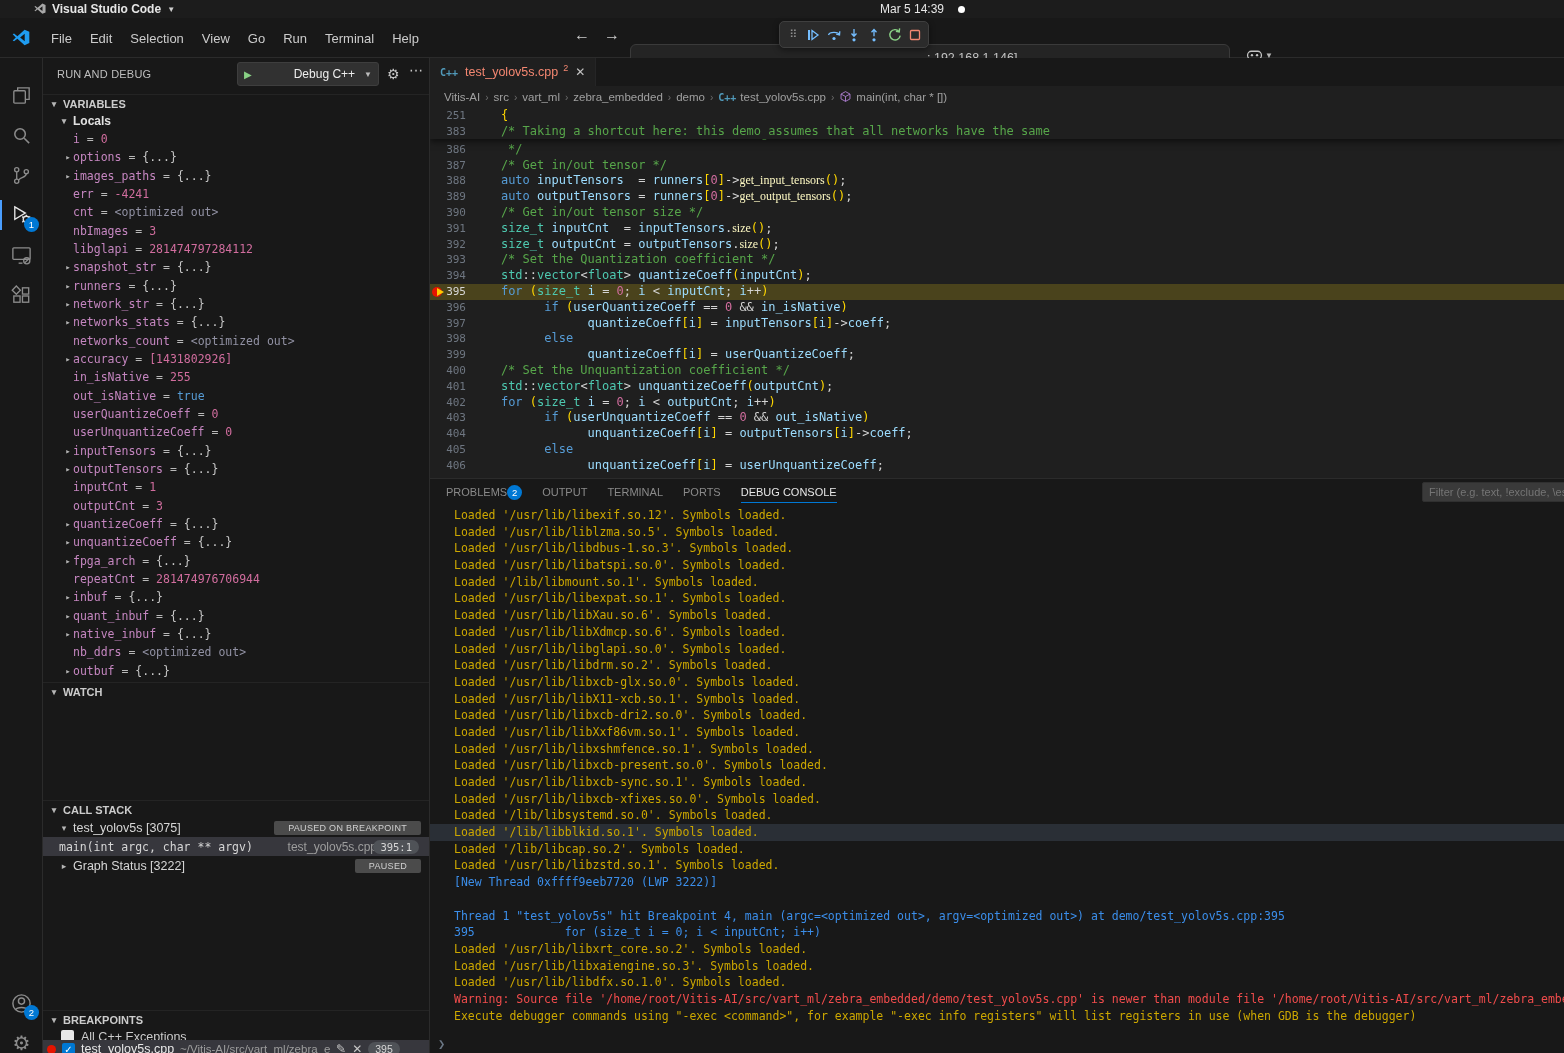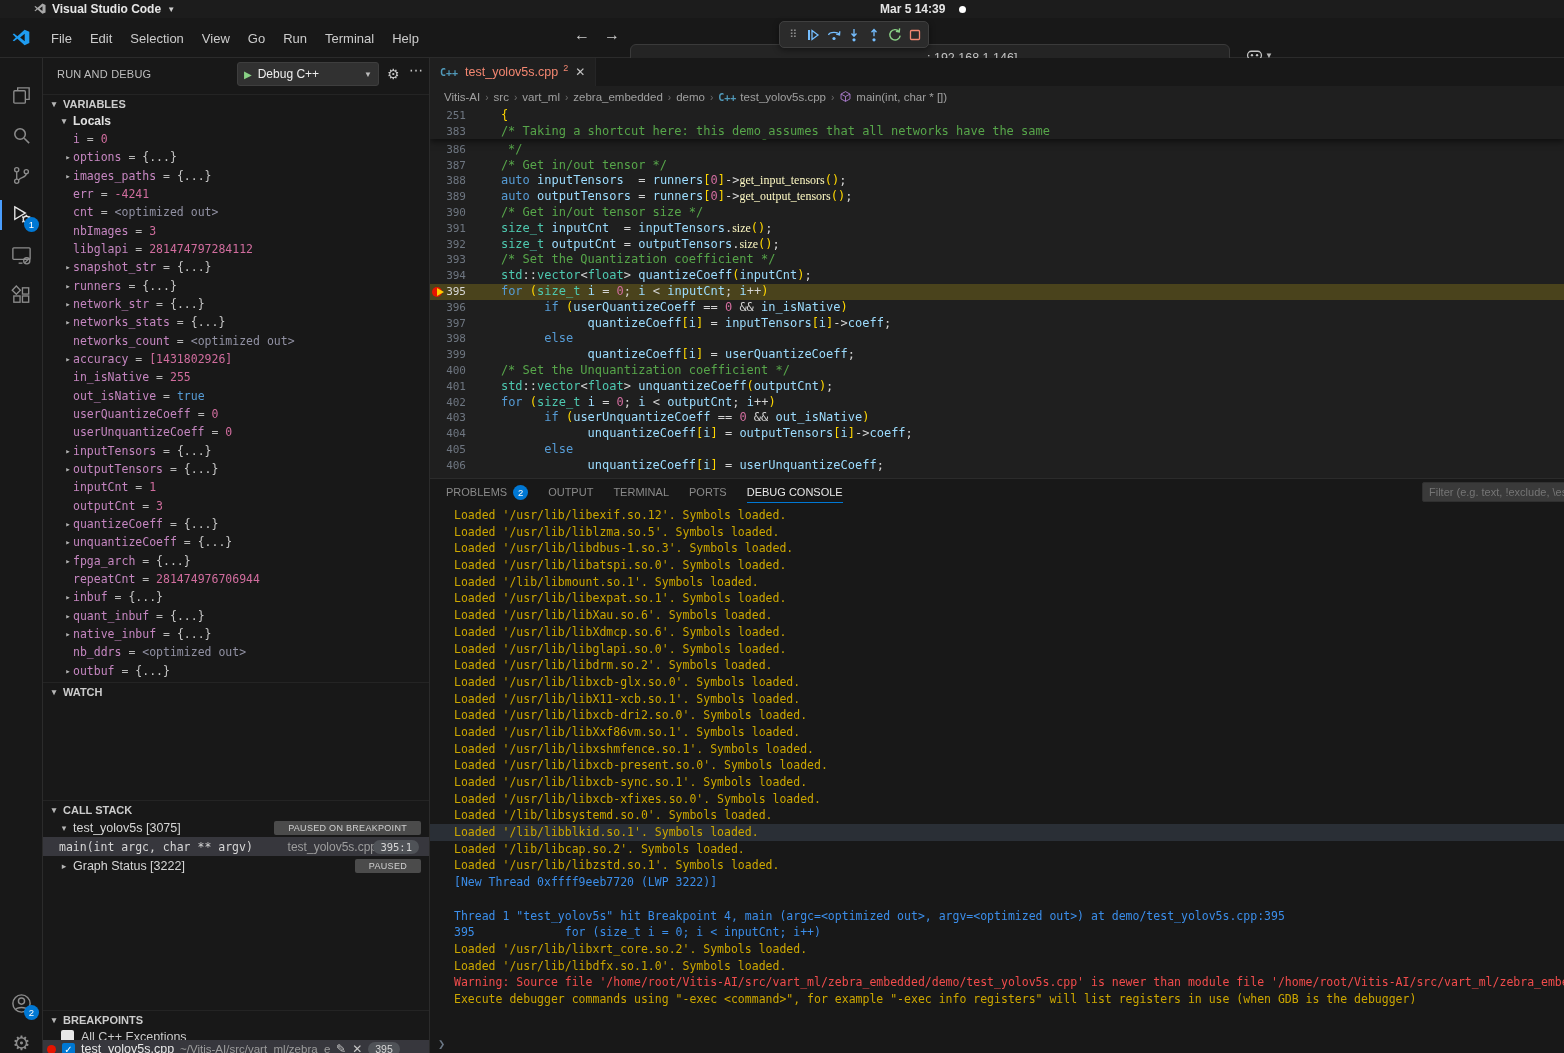--- a/index.html
+++ b/index.html
@@ -5,21 +5,21 @@
   * { margin:0; padding:0; box-sizing:border-box; }
   html,body { width:1564px; height:1053px; overflow:hidden; background:#1f1f1f;
               font-family:"Liberation Sans", sans-serif; }
   .root { position:relative; width:1564px; height:1053px; background:#1f1f1f; }
 
   
   .topbar { position:absolute; left:0; top:0; width:1564px; height:18px; background:#1c1c1c;
             color:#e6e6e6; font-size:12px; display:flex; align-items:center; }
   .topbar .appmenu { position:absolute; left:34px; display:flex; align-items:center; gap:6px; font-weight:bold; }
   .topbar .appmenu .chev { font-size:8px; color:#cfcfcf; }
-  .topbar .clock { position:absolute; left:880px; font-weight:bold; display:flex; align-items:center; gap:14px;justify-content:center; }
+  .topbar .clock { position:absolute; left:880px; font-weight:normal; display:flex; align-items:center; gap:14px;justify-content:center; }
   .topbar .rec-dot { width:7px; height:7px; border-radius:50%; background:#ffffff; display:inline-block; }
 
   
   .titlebar { position:absolute; left:0; top:18px; width:1564px; height:40px; background:#181818;
               border-bottom:1px solid #2b2b2b; }
   .vslogo { position:absolute; left:12px; top:11px; width:18px; height:18px; }
   .menubar { position:absolute; left:42px; top:0; height:40px; display:flex; align-items:center; }
   .menu-item { color:#cccccc; font-size:13px; padding:4px 9px; border-radius:4px; cursor:default; }
   .nav-arrows { position:absolute; left:574px; top:8px; color:#cccccc; font-size:16px; display:flex; gap:14px; }
   .cmd-center { position:absolute; left:630px; top:26px; width:600px; height:27px; background:#242424;
@@ -52,21 +52,21 @@
 
   
   .sidebar { position:absolute; left:43px; top:58px; width:387px; height:995px; background:#181818;
              border-right:1px solid #2b2b2b; color:#cccccc; overflow:hidden; }
   .side-top { position:absolute; left:0; top:0; width:100%; height:34px; }
   .side-title { position:absolute; left:14px; top:10px; font-size:11px; color:#bfbfbf; letter-spacing:.2px; }
   .cfg-select { position:absolute; left:194px; top:4px; width:142px; height:24px; background:#313131;
                 border:1px solid #3e3e3e; border-radius:3px; display:flex; align-items:center;
                 font-size:12px; color:#eeeeee; padding:0 6px; gap:6px; }
   .cfg-select .play { color:#89d185; font-size:10px; }
-  .cfg-select .lbl { flex:1; }
+  .cfg-select .lbl { flex:1;margin-left:36px; }
   .cfg-select .chev { font-size:8px; color:#bbbbbb; }
   .side-gear { position:absolute; left:344px; top:8px; font-size:14px; color:#c5c5c5; }
   .side-dots { position:absolute; left:366px; top:4px; font-size:14px; color:#c5c5c5; }
 
   .section-hdr { position:absolute; left:0; width:100%; height:18px; display:flex; align-items:center;
                  gap:4px; padding-left:6px; font-size:11px; font-weight:bold; color:#cccccc;
                  border-top:1px solid #242424; background:#181818; }
   .tw { display:inline-block; width:10px; color:#b5b5b5; font-size:9px; text-align:center; }
 
   .scope-row { position:absolute; left:0; top:54px; width:100%; height:18px; display:flex; align-items:center;
@@ -134,21 +134,21 @@
   .sticky .code-line { height:15.5px; }
   .tk-c { color:#57a64a; } .tk-k { color:#569cd6; } .tk-t { color:#4ec9b0; }
   .tk-i { color:#9cdcfe; } .tk-f { color:#fef9c3;font-family:Liberation Serif, serif; } .tk-n { color:#d16d9e; }
   .tk-o { color:#d4d4d4; } .tk-p { color:#d4d4d4; } .tk-b { color:#ffd700; }
 
   
   .panel { position:absolute; left:430px; top:478px; width:1134px; height:575px; background:#181818;
            border-top:1px solid #2b2b2b; }
   .panel-tabs { position:absolute; left:0; top:0; height:26px; display:flex; align-items:center;
                 padding-left:16px; gap:20px; }
-  .ptab { color:#8a8a8a; font-size:11px; height:26px; display:flex; align-items:center; gap:6px; position:relative; }
+  .ptab { color:#8a8a8a; font-size:11px; height:26px; display:flex; align-items:center; position:relative; }
   .ptab.active { color:#e7e7e7; }
   .ptab.active::after { content:""; position:absolute; left:0; right:0; bottom:2px; height:1.5px; background:#0078d4; }
   .ptab .pbadge { min-width:15px; height:15px; border-radius:8px; background:#0078d4; color:#fff; font-size:9.5px;
                   display:flex; align-items:center; justify-content:center; padding:0 3px; }
   .panel-filter { position:absolute; left:992px; top:3px; width:220px; height:20px; background:#3a3a3a;
                   border:1px solid #303030; border-radius:2px; color:#8f8f8f; font-size:11px; padding:0 6px;
                   font-family:"Liberation Sans",sans-serif; }
   .console { position:absolute; left:0; top:28px; width:100%; height:530px; overflow:hidden;
              font-family:"DejaVu Sans Mono", monospace; font-size:11.5px; }
   .con-line { height:16.7px; line-height:16.7px; padding-left:24px; white-space:pre; }
@@ -524,20 +524,21 @@
         <div class="con-line c-warn">Loaded '/usr/lib/libxcb-xfixes.so.0'. Symbols loaded.</div>
         <div class="con-line c-warn">Loaded '/lib/libsystemd.so.0'. Symbols loaded.</div>
         <div class="con-line c-warn hl">Loaded '/lib/libblkid.so.1'. Symbols loaded.</div>
         <div class="con-line c-warn">Loaded '/lib/libcap.so.2'. Symbols loaded.</div>
         <div class="con-line c-warn">Loaded '/usr/lib/libzstd.so.1'. Symbols loaded.</div>
         <div class="con-line c-info">[New Thread 0xffff9eeb7720 (LWP 3222)]</div>
         <div class="con-line c-log"></div>
         <div class="con-line c-info">Thread 1 "test_yolov5s" hit Breakpoint 4, main (argc=&lt;optimized out&gt;, argv=&lt;optimized out&gt;) at demo/test_yolov5s.cpp:395</div>
         <div class="con-line c-info">395             for (size_t i = 0; i &lt; inputCnt; i++)</div>
         <div class="con-line c-warn">Loaded '/usr/lib/libxrt_core.so.2'. Symbols loaded.</div>
+        <div class="con-line c-warn">Loaded '/usr/lib/libxaiengine.so.3'. Symbols loaded.</div>
         <div class="con-line c-warn">Loaded '/usr/lib/libdfx.so.1.0'. Symbols loaded.</div>
         <div class="con-line c-err">Warning: Source file '/home/root/Vitis-AI/src/vart_ml/zebra_embedded/demo/test_yolov5s.cpp' is newer than module file '/home/root/Vitis-AI/src/vart_ml/zebra_embedded/demo/test_yolov5s'.</div>
         <div class="con-line c-warn">Execute debugger commands using "-exec &lt;command&gt;", for example "-exec info registers" will list registers in use (when GDB is the debugger)</div>
       </div>
     <span class="con-prompt">❯</span>
   </div>
 
 </div>
 
 </body></html>

